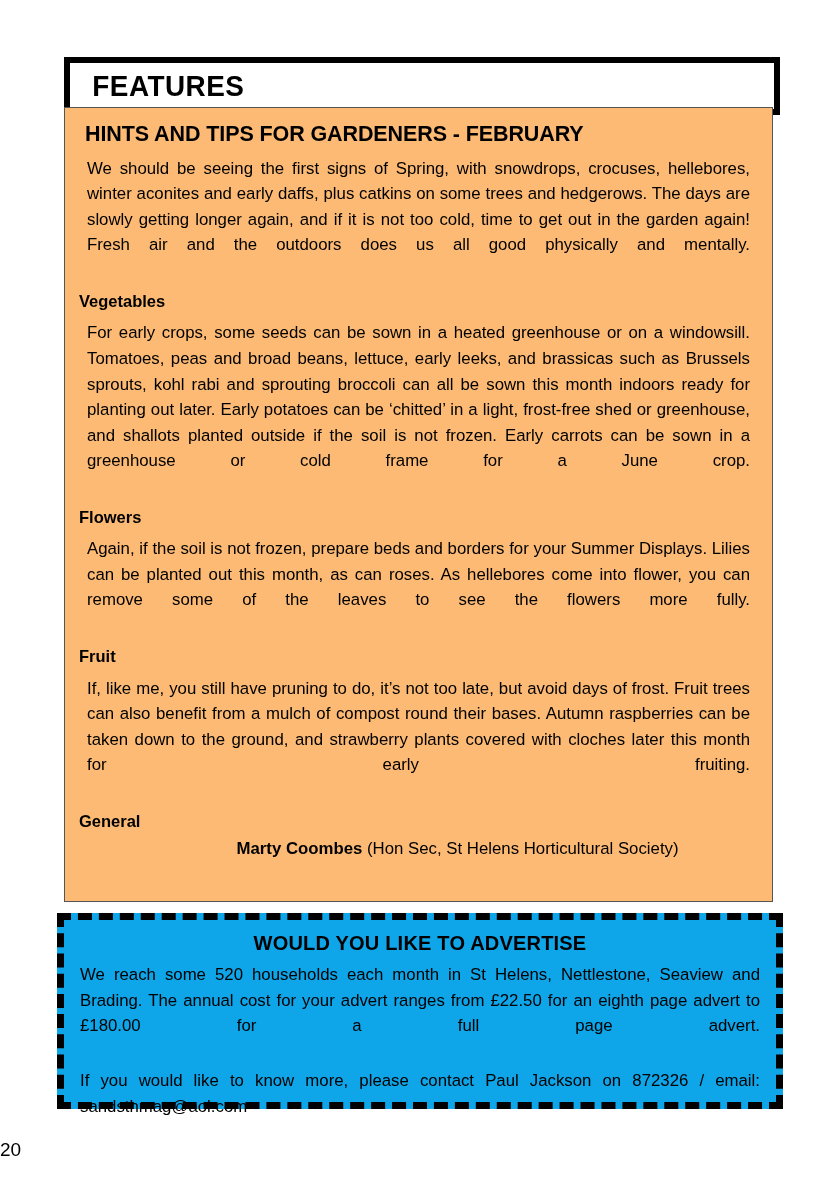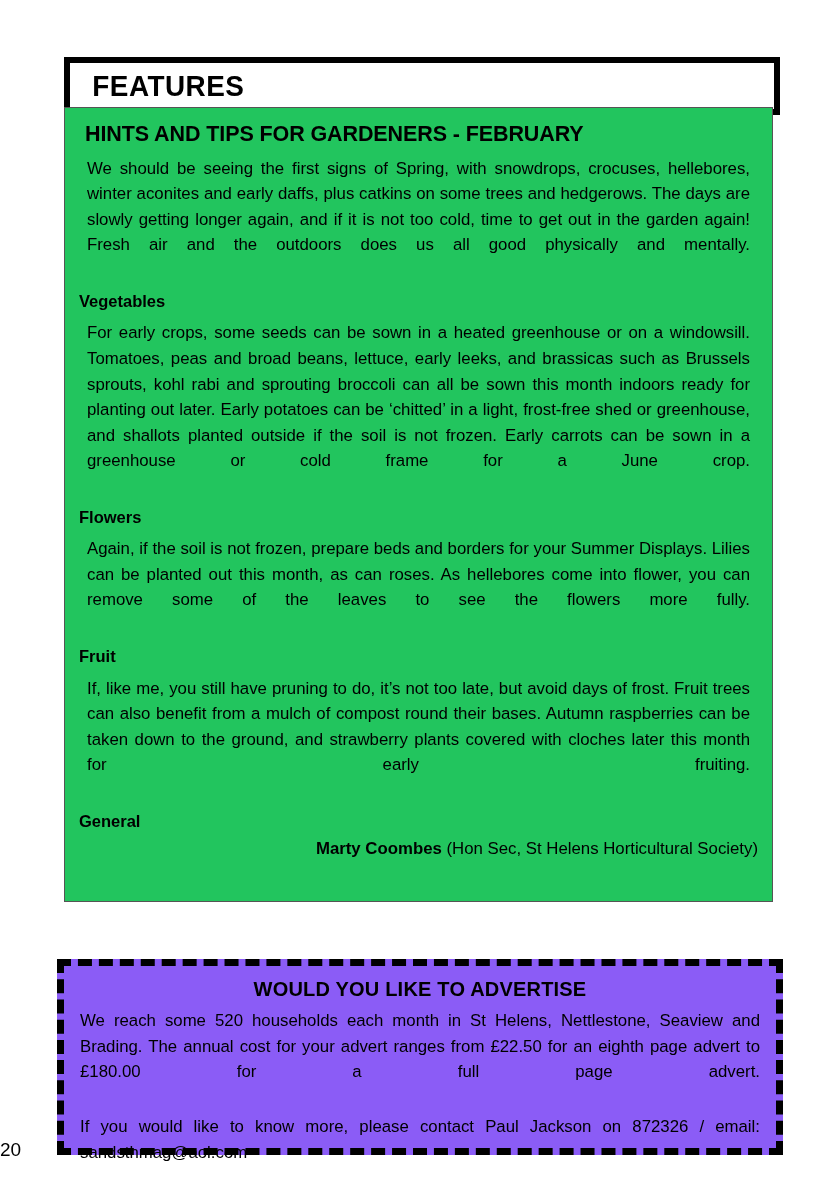--- a/index.html
+++ b/index.html
@@ -50,21 +50,21 @@
 
   
   .article-box {
     position: absolute;
     left: 64px;
     top: 107px;
     width: 709px;
     height: 795px;
     border: 1.5px solid #555;
     box-sizing: border-box;
-    background: #22c55e;
+    background: #fdba74;
     padding: 12px 14px 6px 14px;
   }
 
   .article-title {
     font-weight: 700;
     font-size: 21.5px;
     line-height: 1.15;
     margin: 2px 0 9px 6px;
     letter-spacing: -0.1px;
     white-space: nowrap;
@@ -87,34 +87,34 @@
   .para::after {
     content: "";
     display: inline-block;
     width: 100%;
   }
 
   .byline {
     font-size: 16.8px;
     line-height: 1.5;
     margin: 4px 0 0 0;
-    text-align: right;
+    text-align: center;
     padding-left: 78px;
   }
   .byline b { font-weight: 700; }
 
   
   .advert-box {
     position: absolute;
     left: 57px;
-    top: 959px;
+    top: 913px;
     width: 726px;
     height: 196px;
     box-sizing: border-box;
-    background: #8b5cf6;
+    background: #0ea5e9;
     border: 7px dashed #000;
     padding: 10px 16px 8px 16px;
   }
   .advert-heading {
     text-align: center;
     font-weight: 700;
     font-size: 20px;
     line-height: 1.36;
     letter-spacing: 0.2px;
   }

